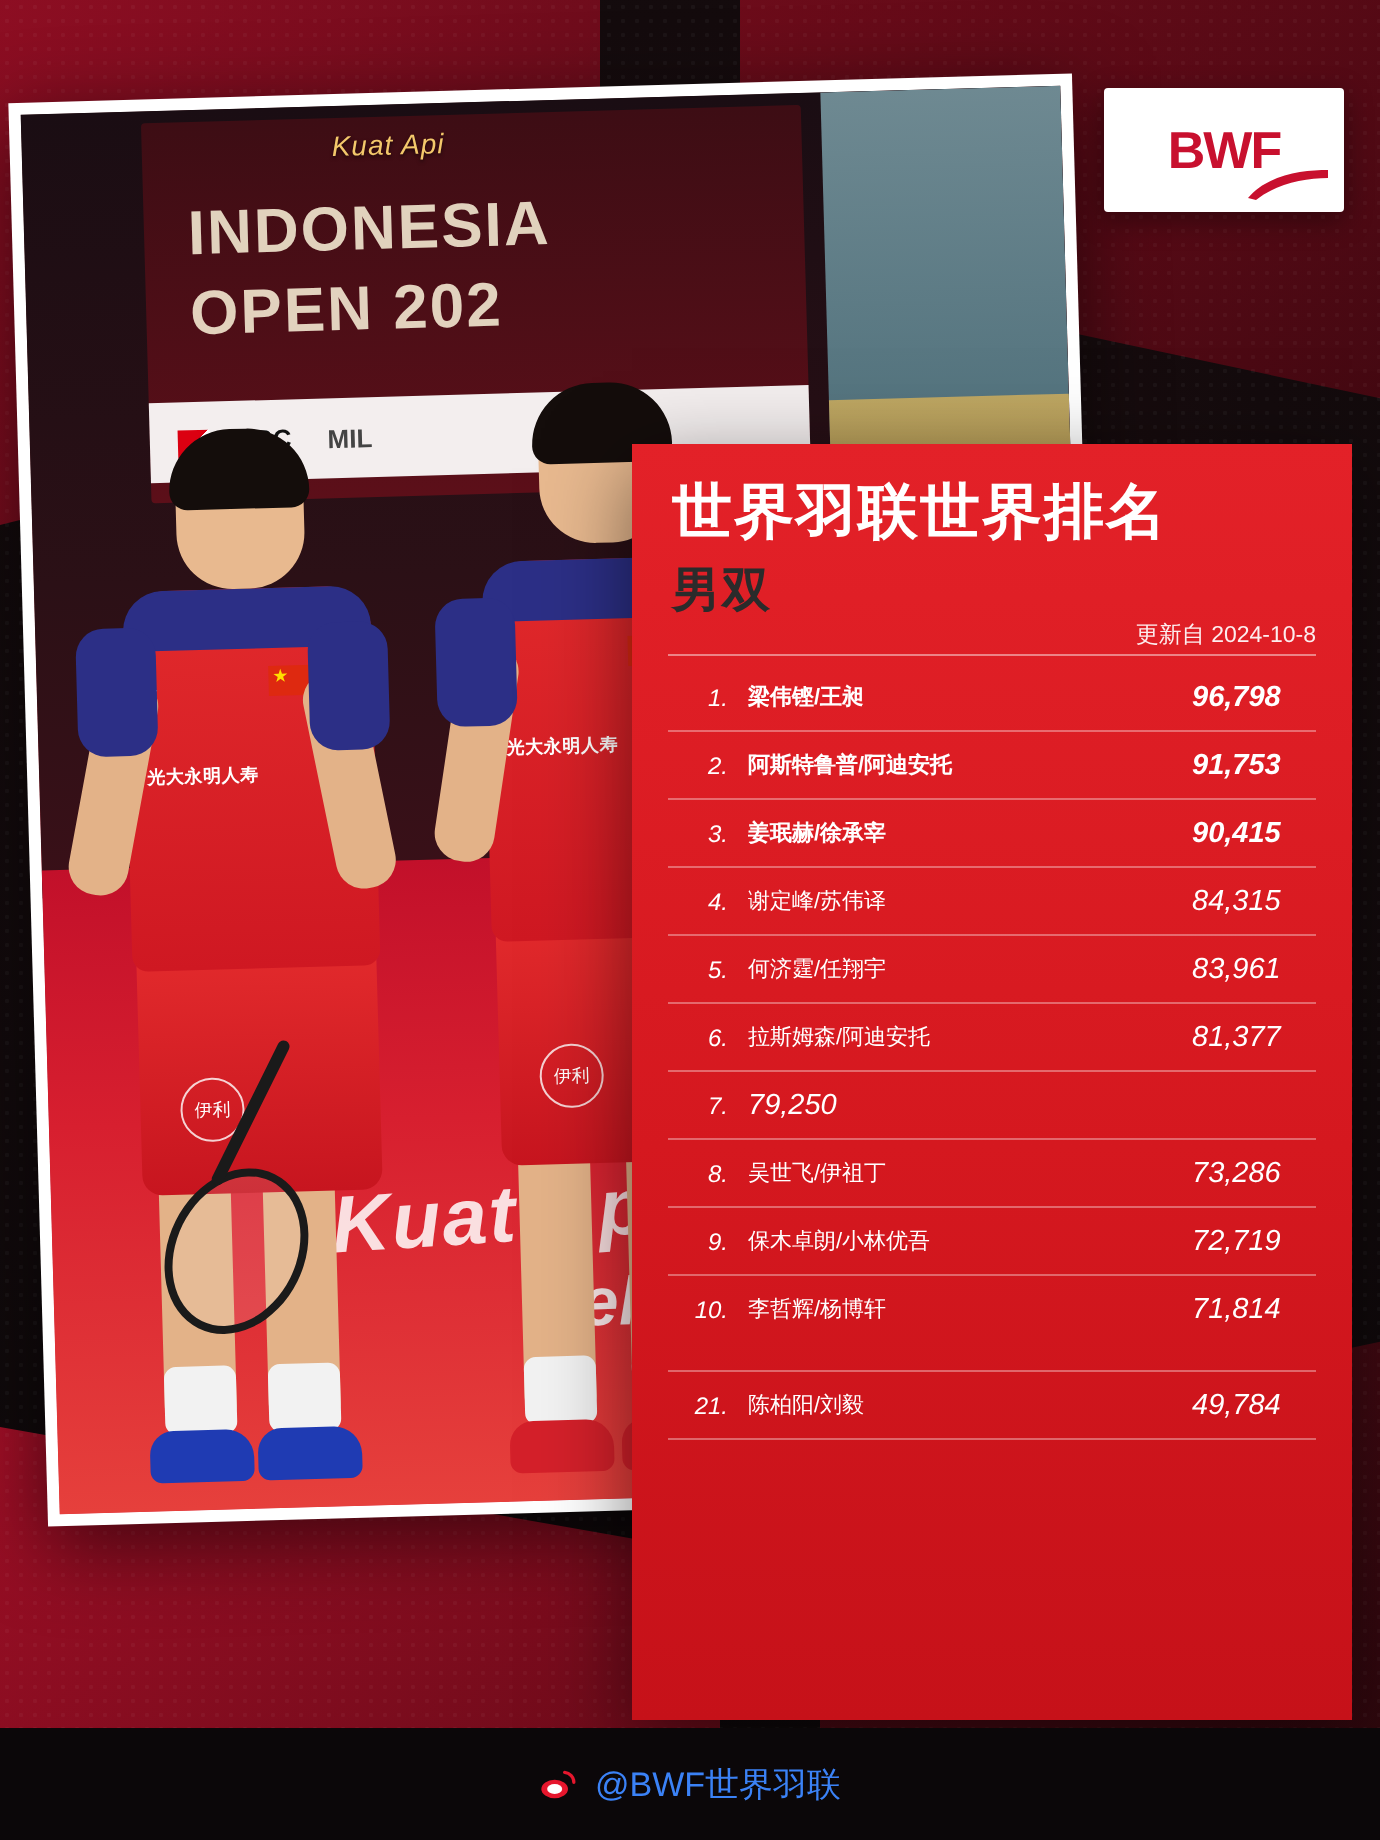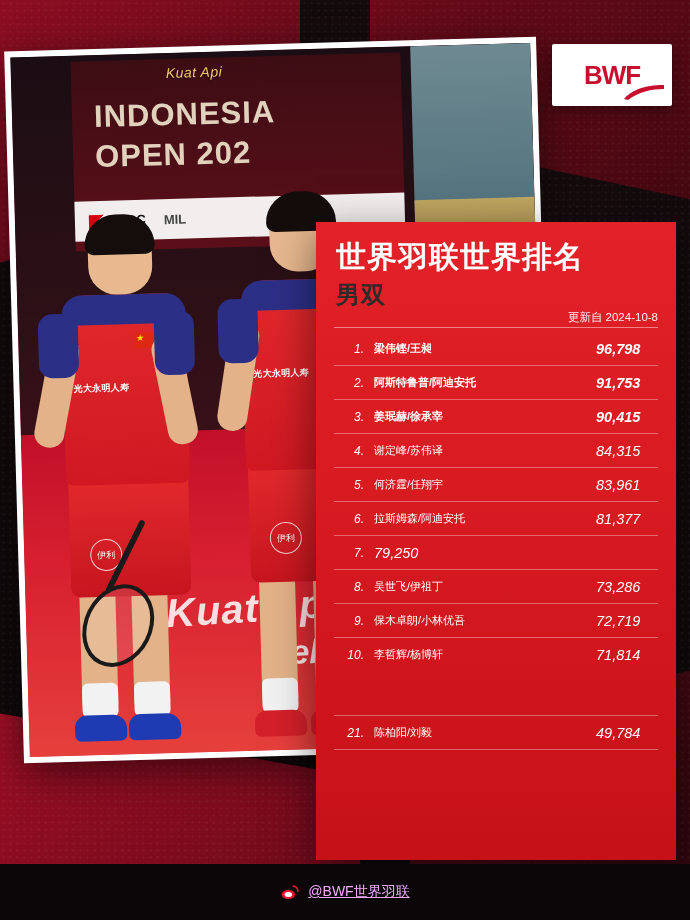--- a/index.html
+++ b/index.html
@@ -325,21 +325,20 @@
     min-width: 62px;
   }
   .rank-row.top .nm { font-weight: bold; }
   .rank-row.top .pt { font-weight: bold; }
 
   .rank-gap {
     height: 14px;
   }
   .rank-extra {
     padding: 0 18px;
-    margin-top: 30px;
   }
   .rank-extra .rank-row {
     border-top: 1px solid rgba(255,255,255,.35);
     border-bottom: 1px solid rgba(255,255,255,.35);
   }
 
   
   .footer {
     position: absolute;
     left: 0; right: 0; bottom: 0;
@@ -349,23 +348,22 @@
     align-items: center;
     justify-content: center;
     gap: 8px;
   }
   .weibo-icon {
     width: 20px; height: 20px;
     color: #e6162d;
     display: inline-flex; align-items: center; justify-content: center;
   }
   .footer-text {
-    color: #f0abfc;
-    font-size: 14px;
-    text-decoration: underline;
+    color: #3b82f6;
+    font-size: 17px;
   }
 </style>
 </head>
 <body>
 
 <div class="poster">
 
   <div class="bg-base"></div>
   <div class="bg-diag-1"></div>
   <div class="bg-diag-2"></div>

